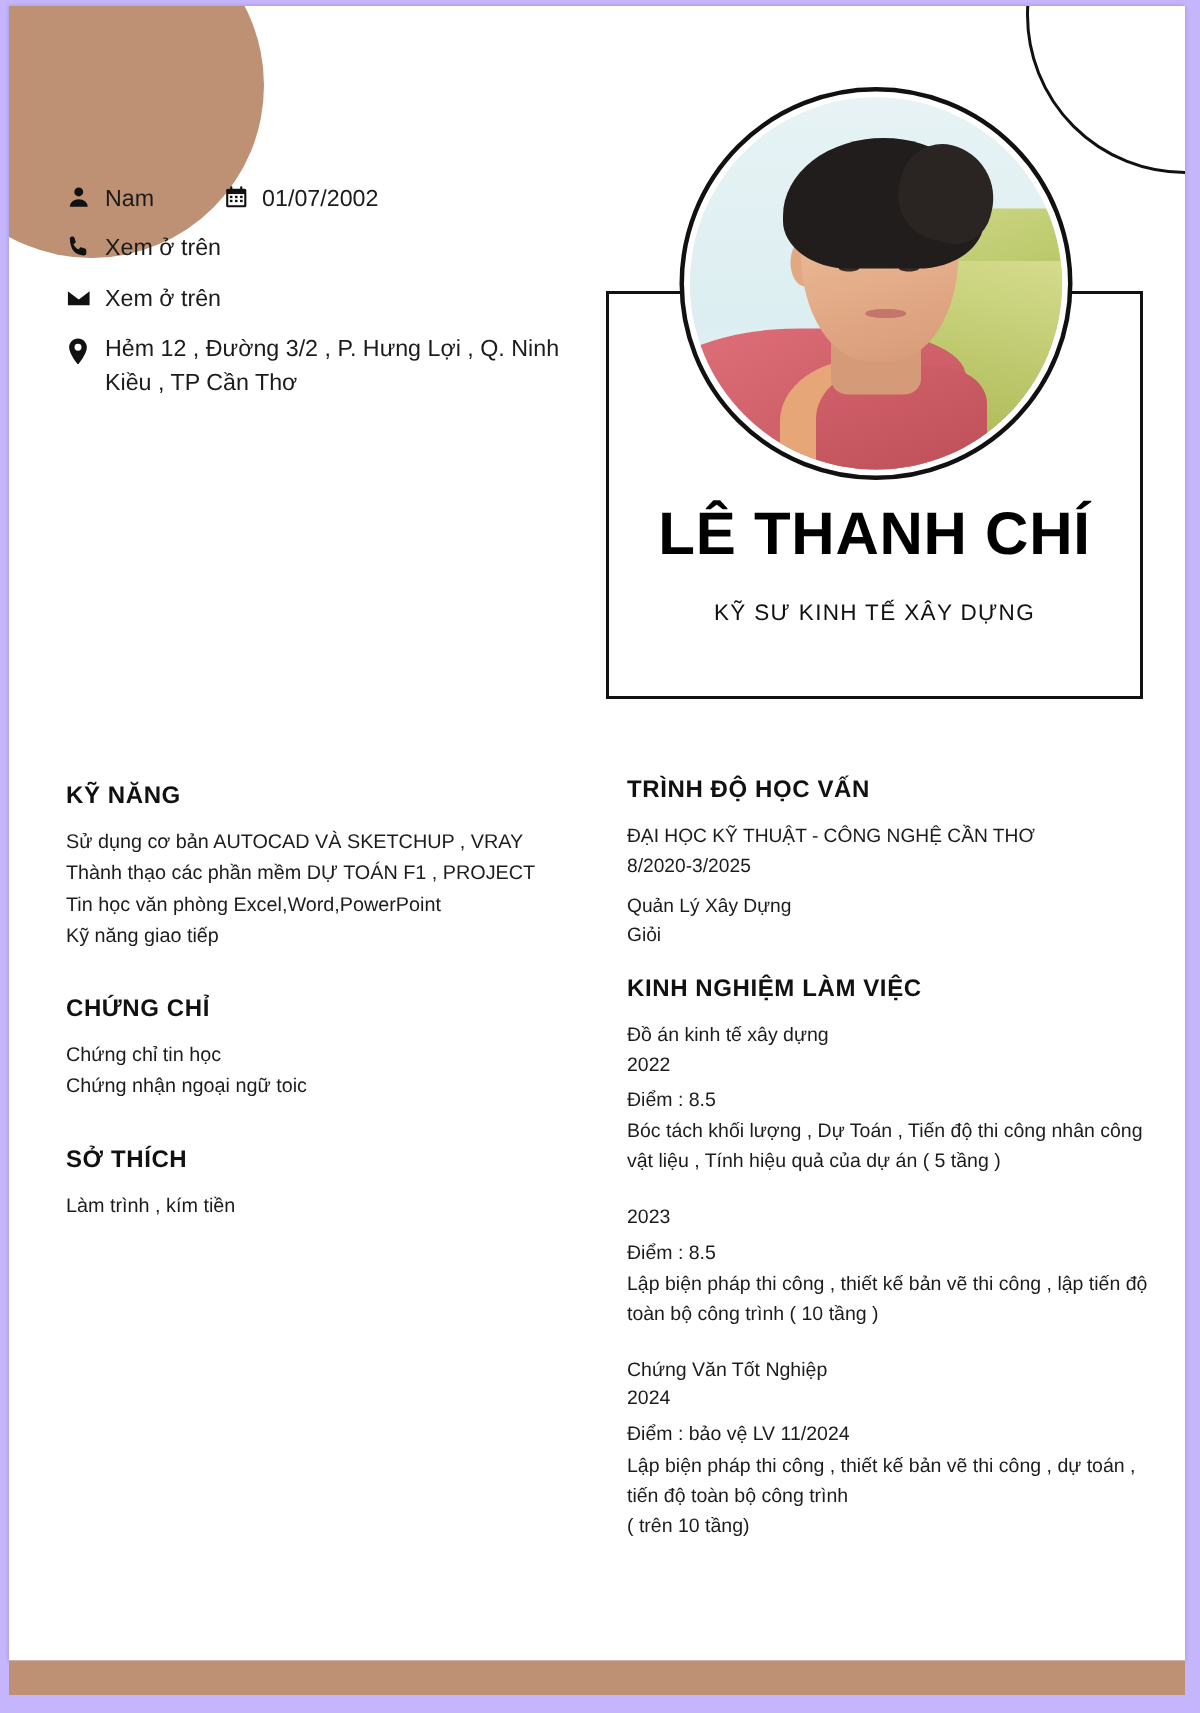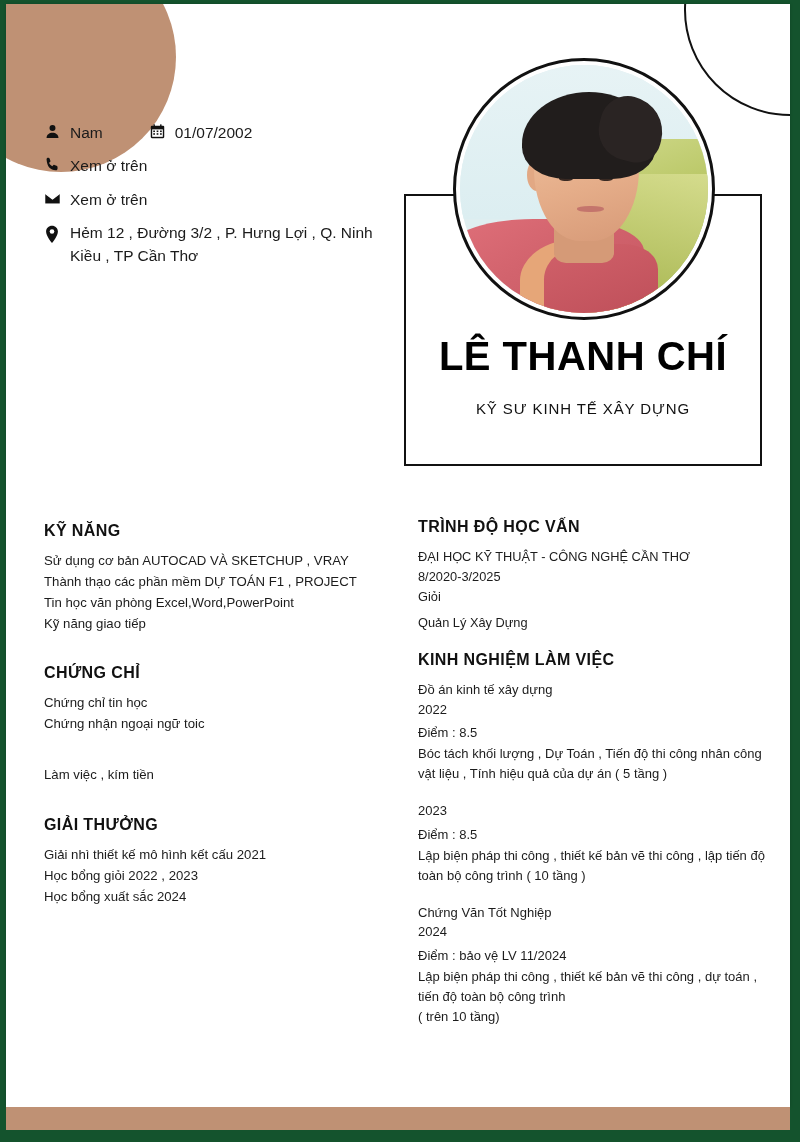--- a/index.html
+++ b/index.html
@@ -5,21 +5,21 @@
   * { box-sizing: border-box; margin: 0; padding: 0; }
   html, body {
     width: 800px; height: 1142px;
     background: #ffffff;
     font-family: "Liberation Sans", sans-serif;
     -webkit-font-smoothing: antialiased;
   }
   #page {
     position: relative;
     width: 800px; height: 1142px;
-    background: #14532d;
+    background: #c4b5fd;
     overflow: hidden;
   }
   
   .sheet {
     position: absolute;
     left: 6px; top: 4px;
     width: 784px; height: 1103px;
     background: #ffffff;
     overflow: hidden;
     box-shadow: 0 0 3px rgba(0,0,0,0.18);
@@ -352,40 +352,35 @@
         <div class="body-line">Kỹ năng giao tiếp</div>
       </div>
 
       <div class="sec-block">
         <div class="sec-h">CHỨNG CHỈ</div>
         <div class="body-line">Chứng chỉ tin học</div>
         <div class="body-line">Chứng nhận ngoại ngữ toic</div>
       </div>
 
       <div class="sec-block">
-        <div class="body-line">Làm việc , kím tiền</div>
-      </div>
-
-      <div class="sec-block">
-        <div class="sec-h">GIẢI THƯỞNG</div>
-        <div class="body-line">Giải nhì thiết kế mô hình kết cấu 2021</div>
-        <div class="body-line">Học bổng giỏi 2022 , 2023</div>
-        <div class="body-line">Học bổng xuất sắc 2024</div>
-      </div>
+        <div class="sec-h">SỞ THÍCH</div>
+        <div class="body-line">Làm trình , kím tiền</div>
+      </div>
+
 
     </div>
 
     <div class="col-right">
 
       <div class="sec-block">
         <div class="sec-h">TRÌNH ĐỘ HỌC VẤN</div>
         <div class="r-head">ĐẠI HỌC KỸ THUẬT - CÔNG NGHỆ CẦN THƠ</div>
         <div class="r-head">8/2020-3/2025</div>
+        <div class="r-sub edu-gap">Quản Lý Xây Dựng</div>
         <div class="r-sub">Giỏi</div>
-        <div class="r-sub edu-gap">Quản Lý Xây Dựng</div>
       </div>
 
       <div class="sec-block" style="">
         <div class="sec-h">KINH NGHIỆM LÀM VIỆC</div>
 
         <div class="exp-item">
           <div class="exp-title">Đồ án kinh tế xây dựng</div>
           <div class="exp-year">2022</div>
           <div class="exp-score">Điểm : 8.5</div>
           <div class="exp-desc">Bóc tách khối lượng , Dự Toán , Tiến độ thi công nhân công vật liệu , Tính hiệu quả của dự án ( 5 tầng )</div>

